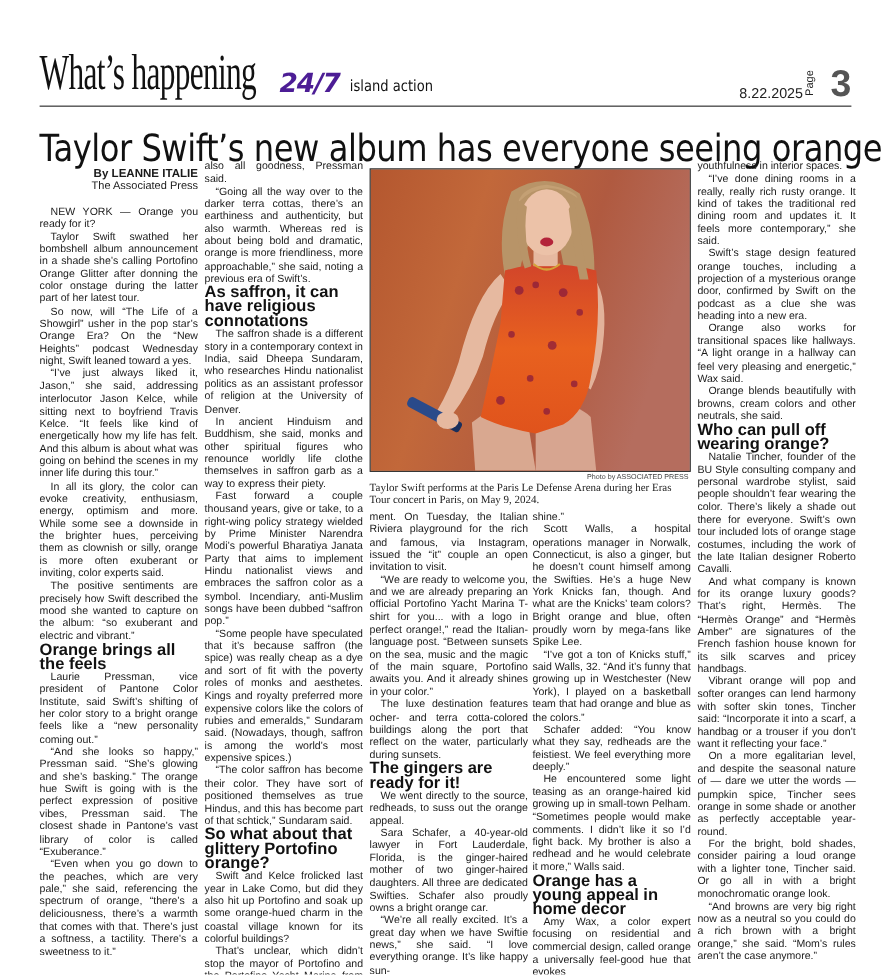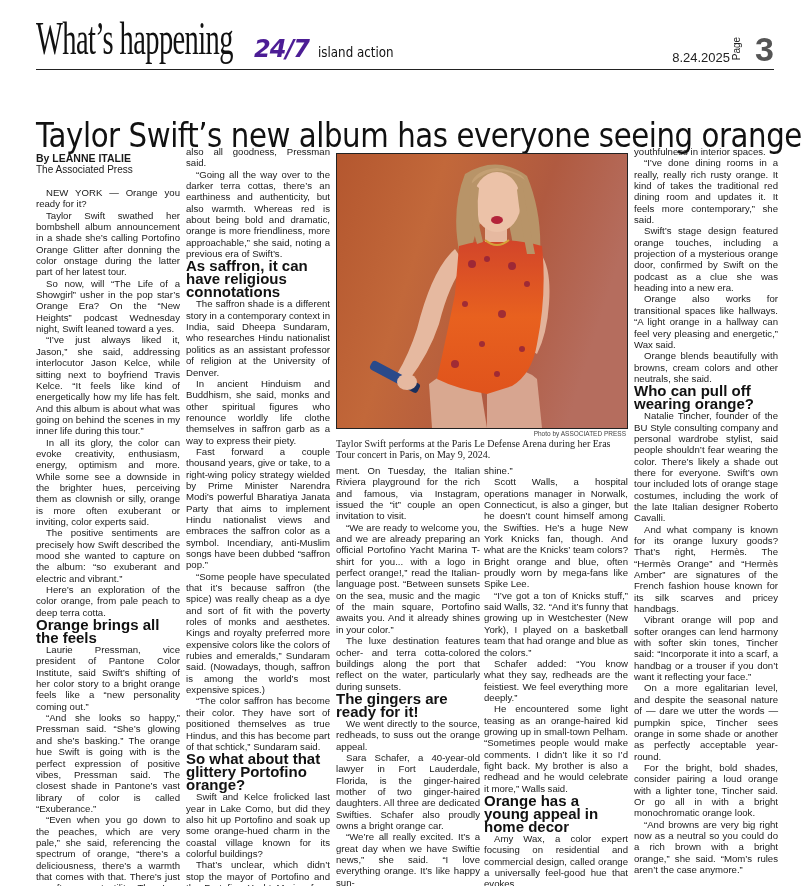--- a/index.html
+++ b/index.html
@@ -1,69 +1,68 @@
 <!DOCTYPE html>
 <html><head>
 <meta charset="utf-8">
 <style>
   html, body { margin: 0; padding: 0; background: #ffffff; }
   body { width: 810px; height: 886px; position: relative; overflow: hidden; color: #111; font-family: "DejaVu Sans", sans-serif; }
 
-  .masthead { position: absolute; left: 36px; top: 9px; width: 738px; height: 60px; border-bottom: 1.5px solid #222; }
+  .masthead { position: absolute; left: 36px; top: 36px; width: 738px; height: 60px; border-bottom: 1.5px solid #222; }
   .mh-title { position: absolute; left: 0; top: 4px; font-family: "Liberation Serif", serif; font-size: 46px; line-height: 52px; transform: scaleX(0.62); transform-origin: left top; letter-spacing: -1px; color: #111; white-space: nowrap; }
   .mh-247 { position: absolute; left: 218px; top: 26px; font-family: "DejaVu Sans", sans-serif; font-weight: bold; font-style: italic; font-size: 24px; line-height: 28px; color: #4c1d95; white-space: nowrap; letter-spacing: -1px; }
   .mh-island { position: absolute; left: 282px; top: 34px; font-family: "DejaVu Sans", sans-serif; font-size: 14px; line-height: 18px; color: #111; transform: scaleX(0.85); transform-origin: left top; white-space: nowrap; }
   .mh-date { position: absolute; right: 44px; top: 41px; font-family: "Liberation Sans", sans-serif; font-size: 13px; line-height: 15px; color: #222; }
   .mh-pagelabel { position: absolute; right: 30px; top: 28px; width: 12px; height: 26px; }
   .mh-pagelabel span { position: absolute; left: -7px; top: 6px; transform: rotate(-90deg); font-family: "Liberation Sans", sans-serif; font-size: 10px; color: #222; }
   .mh-pagenum { position: absolute; right: 0; top: 22px; font-family: "Liberation Sans", sans-serif; font-weight: bold; font-size: 34px; line-height: 36px; color: #555; }
 
   .headline { position: absolute; left: 36px; top: 92px; width: 740px; font-family: "DejaVu Sans", sans-serif; font-size: 34px; line-height: 40px; color: #111; transform: scaleX(0.86); transform-origin: left top; white-space: nowrap; font-weight: normal; letter-spacing: -0.5px; }
 
   .col { position: absolute; width: 144px; font-family: "Liberation Sans", sans-serif; font-size: 9.6px; line-height: 11.35px; color: #1a1a1a; text-align: justify; }
   .col p { margin: 0; text-indent: 10px; }
   .col p.cont { text-indent: 0; }
   .col h3 { margin: 0; font-family: "Liberation Sans", sans-serif; font-size: 15px; line-height: 13px; font-weight: bold; color: #111; text-align: left; }
-  .byline { text-align: left; margin-bottom: 12px; }
+  .byline { text-align: right; margin-bottom: 12px; }
   .byline .name { font-weight: bold; font-size: 10.5px; line-height: 12px; }
   .byline .org { font-size: 10px; line-height: 11px; }
 
   .photo { position: absolute; left: 336px; top: 153px; width: 290px; height: 274px; border: 1px solid #222; overflow: hidden; background: linear-gradient(110deg, #b0562e 0%, #c06a3a 25%, #b65a35 50%, #a8523e 75%, #b86a5a 100%); }
   .photo svg { display: block; }
   .photo-credit { position: absolute; left: 336px; top: 430px; width: 290px; text-align: right; font-family: "Liberation Sans", sans-serif; font-size: 6.5px; line-height: 8px; color: #444; }
   .photo-caption { position: absolute; left: 336px; top: 438px; width: 292px; font-family: Liberation Serif, serif; font-size: 10px; line-height: 11px; color: #222; }
 </style>
 </head>
 <body>
 
 <header class="masthead">
   <div class="mh-title">What’s happening</div>
   <div class="mh-247">24/7</div>
   <div class="mh-island">island action</div>
-  <div class="mh-date">8.24.2025</div>
+  <div class="mh-date">8.22.2025</div>
   <div class="mh-pagelabel">
       <span>Page</span>
     </div>
   <div class="mh-pagenum">3</div>
 </header>
 
 <h1 class="headline">Taylor Swift’s new album has everyone seeing orange</h1>
 
 <div class="col" id="col-0" style="left:36px; top:152px;">
   <div class="byline">
     <div class="name">By LEANNE ITALIE</div>
     <div class="org">The Associated Press</div>
   </div>
 <p>NEW YORK — Orange you ready for it?</p>
     <p>Taylor Swift swathed her bombshell album announcement in a shade she’s calling Portofino Orange Glitter after donning the color onstage during the latter part of her latest tour.</p>
     <p>So now, will “The Life of a Showgirl” usher in the pop star’s Orange Era? On the “New Heights” podcast Wednesday night, Swift leaned toward a yes.</p>
     <p>“I’ve just always liked it, Jason,” she said, addressing interlocutor Jason Kelce, while sitting next to boyfriend Travis Kelce. “It feels like kind of energetically how my life has felt. And this album is about what was going on behind the scenes in my inner life during this tour.”</p>
     <p>In all its glory, the color can evoke creativity, enthusiasm, energy, optimism and more. While some see a downside in the brighter hues, perceiving them as clownish or silly, orange is more often exuberant or inviting, color experts said.</p>
     <p>The positive sentiments are precisely how Swift described the mood she wanted to capture on the album: “so exuberant and electric and vibrant.”</p>
-    <p>Here’s an exploration of the color orange, from pale peach to deep terra cotta.</p>
     <h3>Orange brings all the feels</h3>
     <p>Laurie Pressman, vice president of Pantone Color Institute, said Swift’s shifting of her color story to a bright orange feels like a “new personality coming out.”</p>
     <p>“And she looks so happy,” Pressman said. “She’s glowing and she’s basking.” The orange hue Swift is going with is the perfect expression of positive vibes, Pressman said. The closest shade in Pantone’s vast library of color is called “Exuberance.”</p>
     <p>“Even when you go down to the peaches, which are very pale,” she said, referencing the spectrum of orange, “there’s a deliciousness, there’s a warmth that comes with that. There’s just a softness, a tactility. There’s a sweetness to it.”</p>
   </div>
 
 <div class="col" id="col-1" style="left:186px; top:146px;">
     <p class="cont">also all goodness, Pressman said.</p>
     <p>“Going all the way over to the darker terra cottas, there’s an earthiness and authenticity, but also warmth. Whereas red is about being bold and dramatic, orange is more friendliness, more approachable,” she said, noting a previous era of Swift’s.</p>
     <h3>As saffron, it can have religious connotations</h3>

